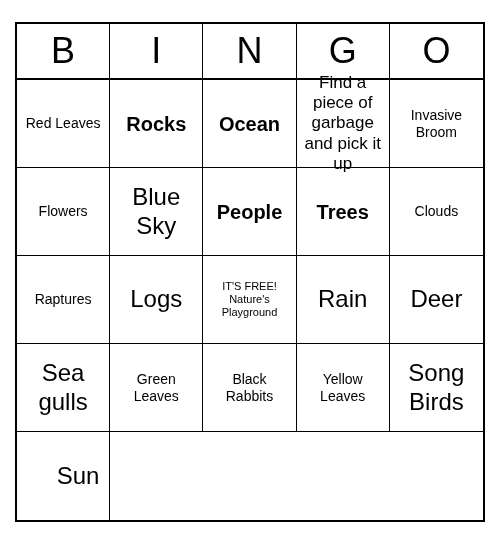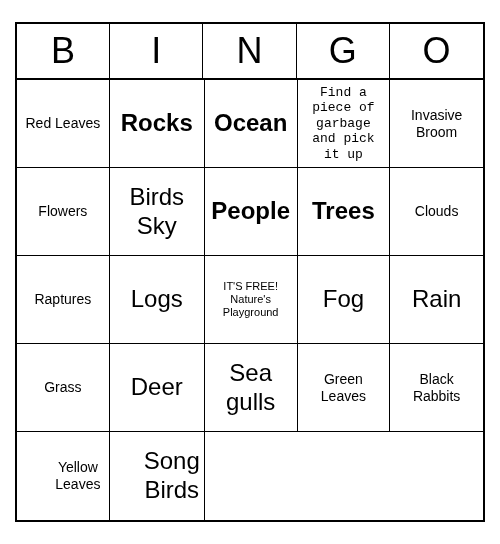--- a/index.html
+++ b/index.html
@@ -62,31 +62,30 @@
     .bingo-cell:nth-child(5n) {
       border-right: none;
     }
 
     .bingo-cell:nth-child(n+21) {
       border-bottom: none;
       margin-left: 30px;
     }
 
     .bingo-cell.large-text {
-      font-size: 24px;
+      font-size: 20px;
       font-weight: bold;
     }
 
     .bingo-cell.xl-text {
       font-size: 24px;
     }
 
     .bingo-cell.small-text {
-      font-size: 13px;
-      font-family: Liberation Mono, monospace;
+      font-size: 17px;
     }
 
     .bingo-cell.free-cell {
       font-size: 11px;
       font-weight: normal;
     }
   </style>
 </head>
 <body>
 
@@ -98,30 +97,29 @@
       <div class="bingo-header-cell">G</div>
       <div class="bingo-header-cell">O</div>
     </div>
   <div class="bingo-grid">
   <div class="bingo-cell">Red Leaves</div>
       <div class="bingo-cell large-text">Rocks</div>
       <div class="bingo-cell large-text">Ocean</div>
       <div class="bingo-cell small-text">Find a piece of garbage and pick it up</div>
       <div class="bingo-cell">Invasive Broom</div>
       <div class="bingo-cell">Flowers</div>
-      <div class="bingo-cell xl-text">Birds Sky</div>
+      <div class="bingo-cell xl-text">Blue Sky</div>
       <div class="bingo-cell large-text">People</div>
       <div class="bingo-cell large-text">Trees</div>
       <div class="bingo-cell">Clouds</div>
       <div class="bingo-cell">Raptures</div>
       <div class="bingo-cell xl-text">Logs</div>
       <div class="bingo-cell free-cell">IT'S FREE! Nature's Playground</div>
-      <div class="bingo-cell xl-text">Fog</div>
       <div class="bingo-cell xl-text">Rain</div>
-      <div class="bingo-cell">Grass</div>
       <div class="bingo-cell xl-text">Deer</div>
       <div class="bingo-cell xl-text">Sea gulls</div>
       <div class="bingo-cell">Green Leaves</div>
       <div class="bingo-cell">Black Rabbits</div>
       <div class="bingo-cell">Yellow Leaves</div>
       <div class="bingo-cell xl-text">Song Birds</div>
+      <div class="bingo-cell xl-text">Sun</div>
     </div>
 </div>
 
 </body></html>

